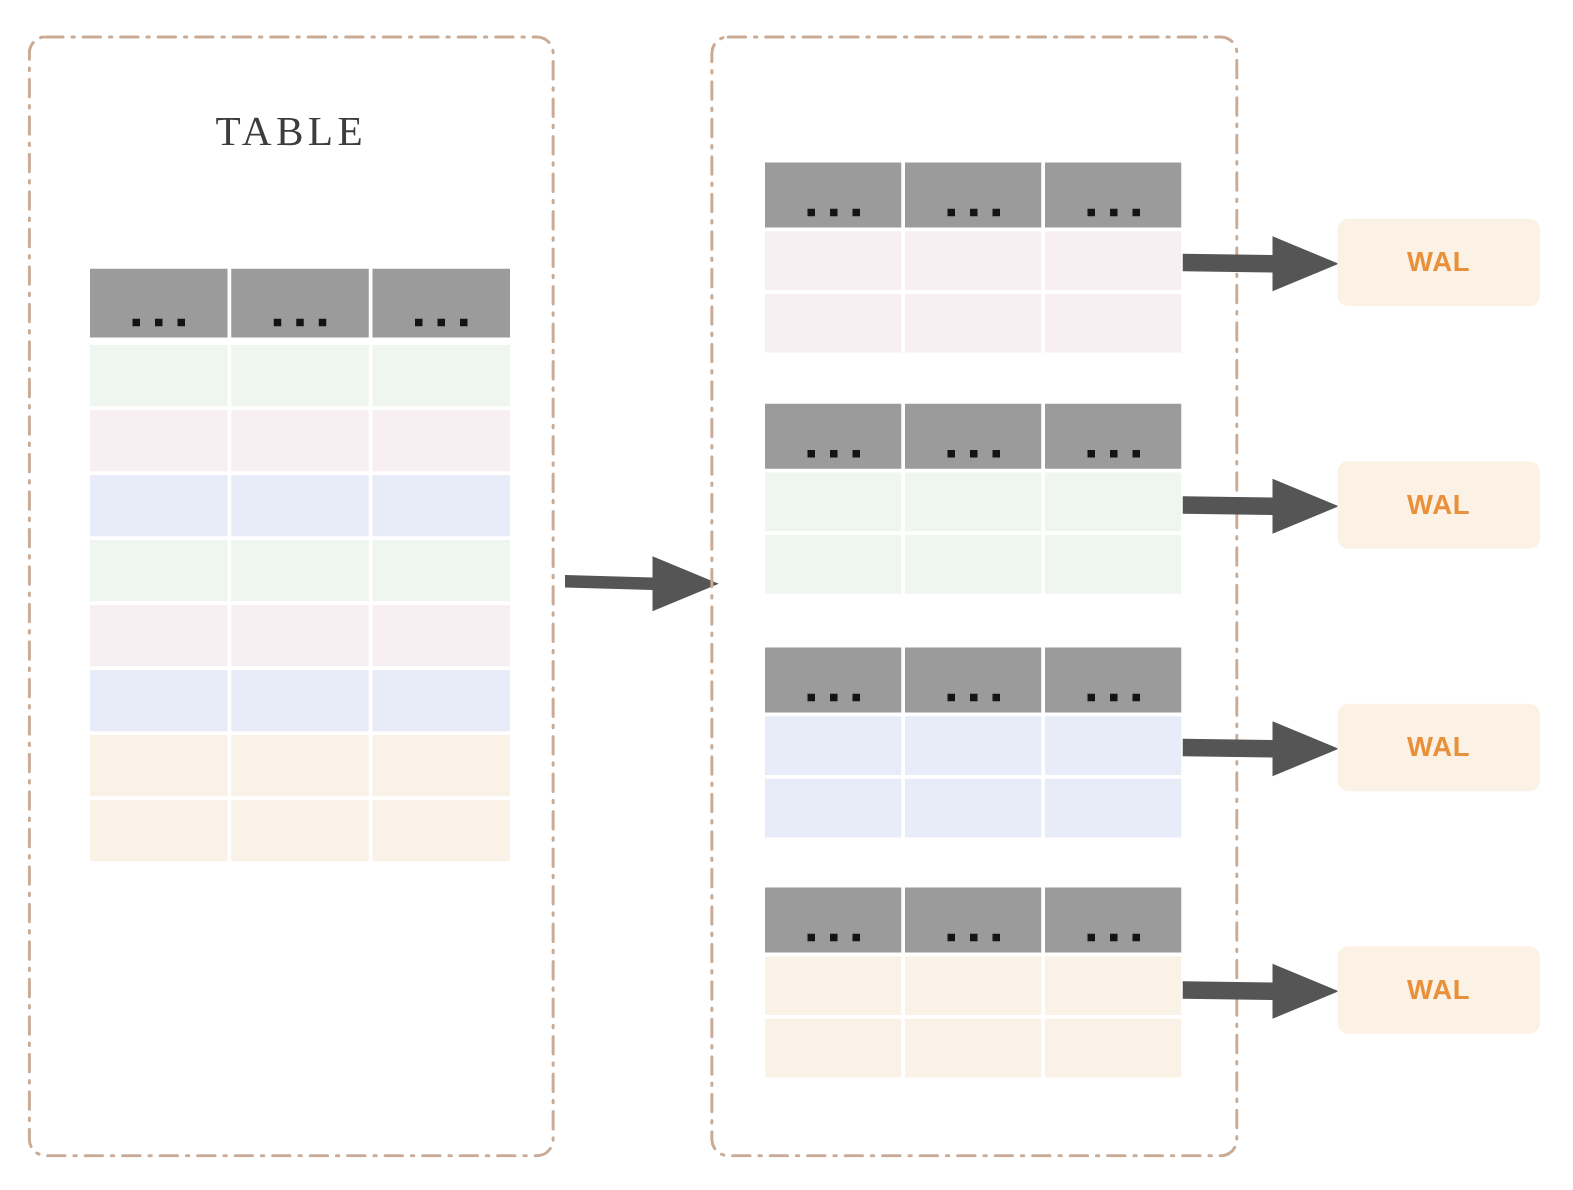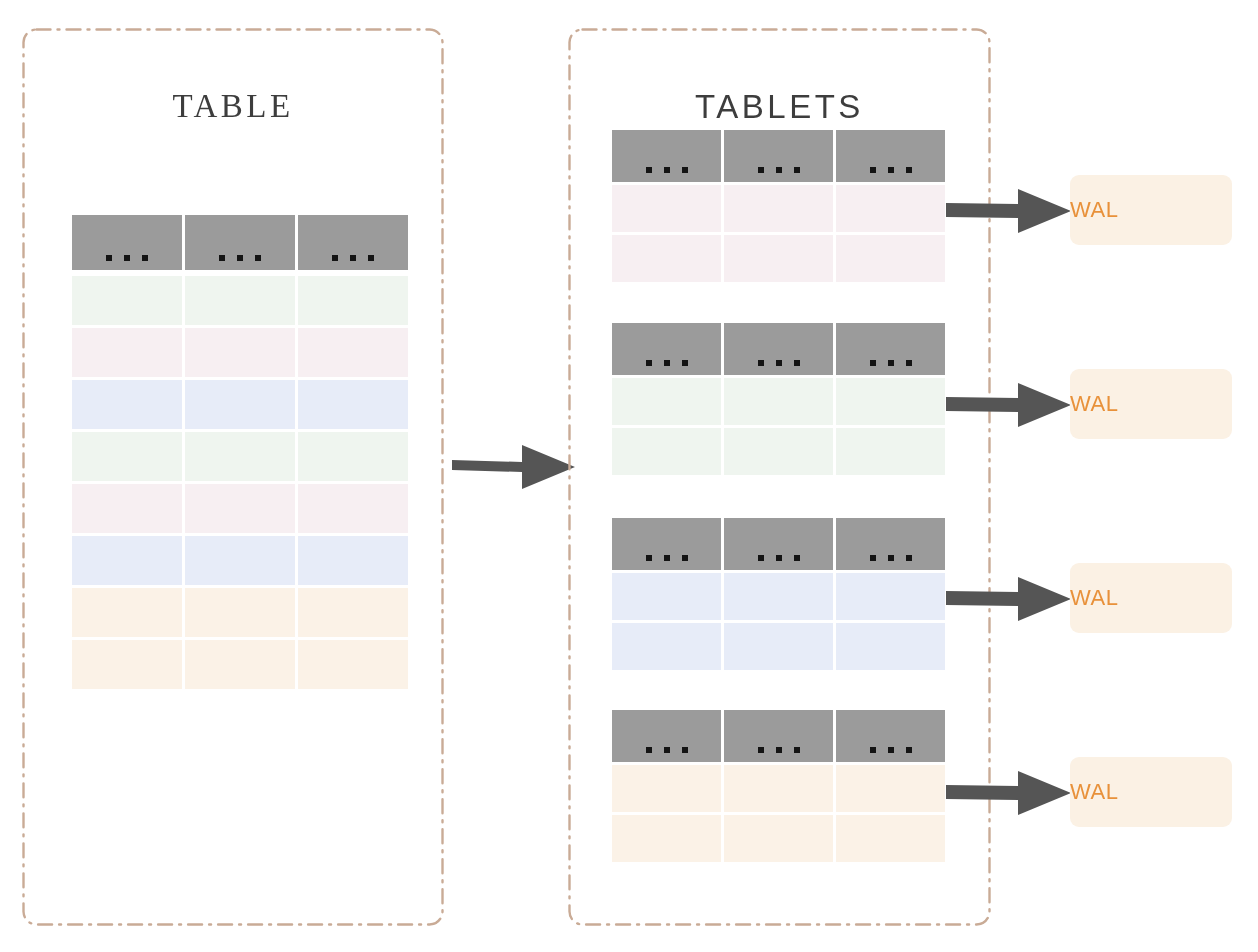--- a/index.html
+++ b/index.html
@@ -104,23 +104,23 @@
   
   .wal-box {
     position: absolute;
     left: 1070px;
     width: 162px;
     height: 70px;
     border-radius: 9px;
     background: #fbf1e4;
     display: flex;
     align-items: center;
-    justify-content: flex-start;
+    justify-content: center;
     font-size: 22px;
-    font-weight: normal;
+    font-weight: bold;
     letter-spacing: 0.6px;
     color: #e8913a;
     font-family: "Liberation Sans", sans-serif;
   }
   #wal-0 { top: 175px; }
   #wal-1 { top: 369px; }
   #wal-2 { top: 563px; }
   #wal-3 { top: 757px; }
 </style>
 </head>
@@ -206,21 +206,20 @@
   <div class="arrow" id="arrow-main" style="left:452px; top:443px;">
     <svg width="124" height="48" viewBox="0 0 124 48">
       <path d="M0,17 L70,19 L70,2 L123,24 L70,46 L70,29 L0,27 Z" fill="#555555"></path>
     </svg>
   </div>
 
   <div class="group-box" id="group-tablets">
     <svg class="group-border" width="423" height="898" viewBox="0 0 423 898">
       <rect x="1.5" y="1.5" width="420" height="895" rx="13" ry="13" fill="none" stroke="#c9ab96" stroke-width="2.4" stroke-dasharray="14 7 2 7" stroke-linecap="round"></rect>
     </svg>
-    <div class="group-title" id="title-tablets">TABLETS</div>
   </div>
 
   <div id="tablets-host">
       <div class="grid-table tablet" id="tablet-0" style="left: 612px; top: 130px;">
         <div class="grid-row header">
           <div class="grid-cell">
             <span class="dots">
               <i></i>
               <i></i>
               <i></i>

